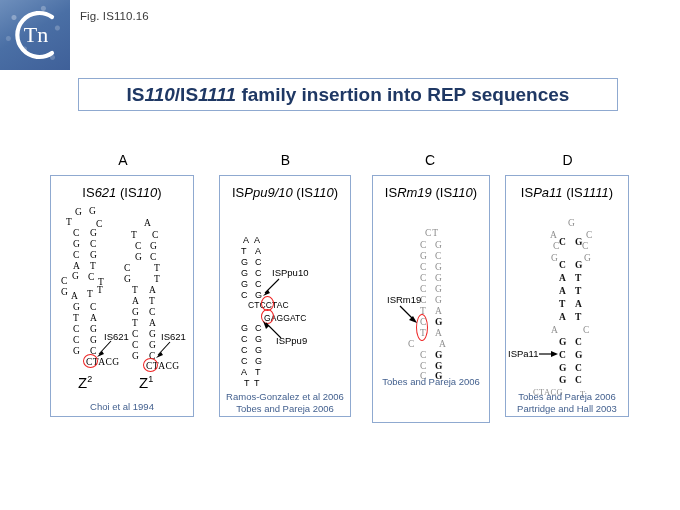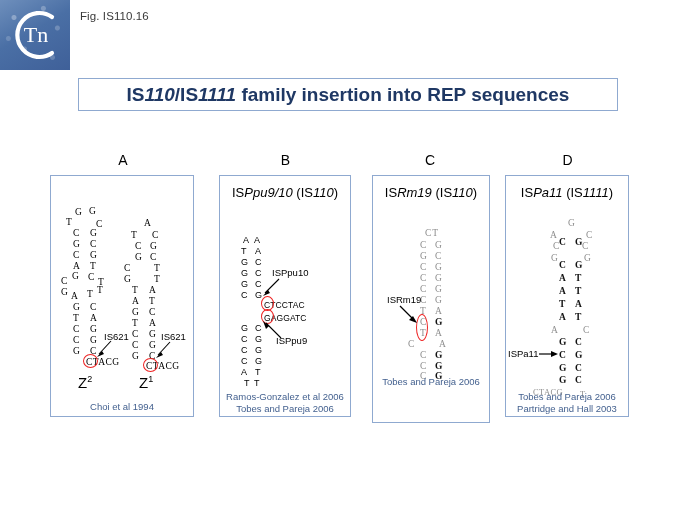--- a/index.html
+++ b/index.html
@@ -101,20 +101,21 @@
 <div class="title-box">
   <div class="title-text"><span>IS</span><i>110</i><span>/IS</span><i>1111</i><span> family insertion into REP sequences</span></div>
 </div>
 
 <div class="panel-letter" style="left:48px;top:152px;width:150px;">A</div>
 <div class="panel-letter" style="left:218px;top:152px;width:135px;">B</div>
 <div class="panel-letter" style="left:370px;top:152px;width:120px;">C</div>
 <div class="panel-letter" style="left:505px;top:152px;width:125px;">D</div>
 
 <div class="panel" style="left:50px;top:175px;width:144px;height:242px;">
+  <div class="panel-title"><span>IS</span><i>621</i><span> (IS</span><i>110</i><span>)</span></div>
 
   <div class="nt" style="left:24px;top:32px;">G</div>
   <div class="nt" style="left:38px;top:31px;">G</div>
   <div class="nt" style="left:15px;top:42px;">T</div>
   <div class="nt" style="left:45px;top:44px;">C</div>
   <div class="nt" style="left:22px;top:53px;">C</div>
   <div class="nt" style="left:39px;top:53px;">G</div>
   <div class="nt" style="left:22px;top:64px;">G</div>
   <div class="nt" style="left:39px;top:64px;">C</div>
   <div class="nt" style="left:22px;top:75px;">C</div>
@@ -199,21 +200,21 @@
   <div class="nt sans" style="left:21px;top:104px;">G</div>
   <div class="nt sans" style="left:35px;top:104px;">C</div>
   <div class="nt sans" style="left:21px;top:115px;">C</div>
   <div class="nt sans" style="left:35px;top:115px;">G</div>
 
   <div class="tag" style="left:52px;top:91px;"><span>ISPpu10</span></div>
   <svg class="arrow" style="left:40px;top:101px;" width="22" height="22">
       <line x1="19" y1="2" x2="5" y2="16" stroke="#000" stroke-width="1.1"></line>
       <polygon points="3,19 8,13 10,16" fill="#000"></polygon>
     </svg>
-  <div class="nt sans small" style="left:44px;top:125px;letter-spacing:.1px;">CTCCTAC</div>
+  <div class="nt sans small" style="left:28px;top:125px;letter-spacing:.1px;">CTCCTAC</div>
   <div class="ellipse" style="left:41px;top:120px;width:13px;height:15px;"></div>
 
   <div class="nt sans small" style="left:44px;top:138px;letter-spacing:.1px;">GAGGATC</div>
   <div class="ellipse" style="left:41px;top:133px;width:13px;height:15px;"></div>
   <svg class="arrow" style="left:40px;top:143px;" width="24" height="22">
       <line x1="21" y1="19" x2="6" y2="4" stroke="#000" stroke-width="1.1"></line>
       <polygon points="3,2 9,7 6,10" fill="#000"></polygon>
     </svg>
   <div class="tag" style="left:56px;top:159px;"><span>ISPpu9</span></div>
 

